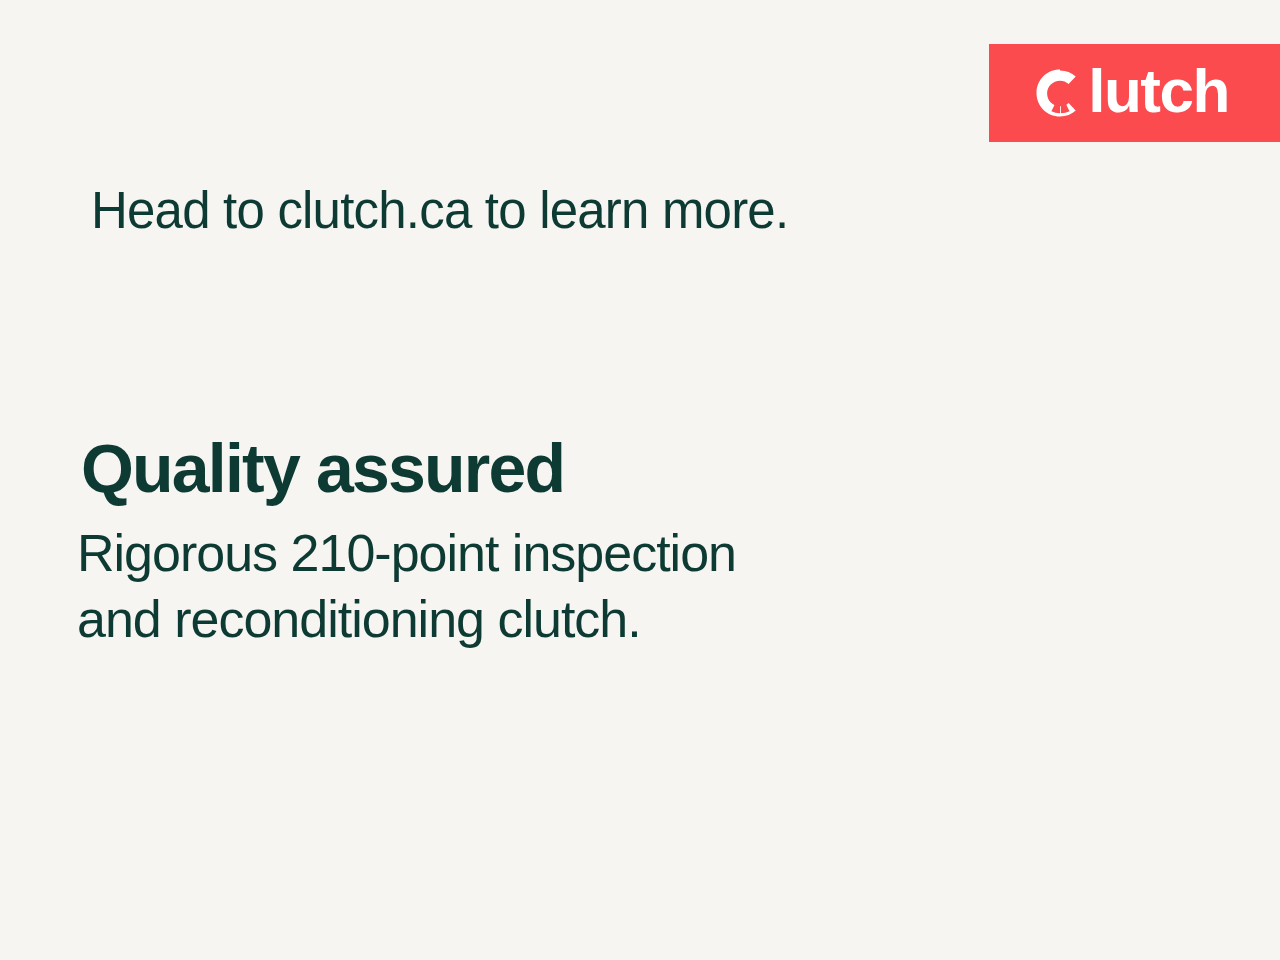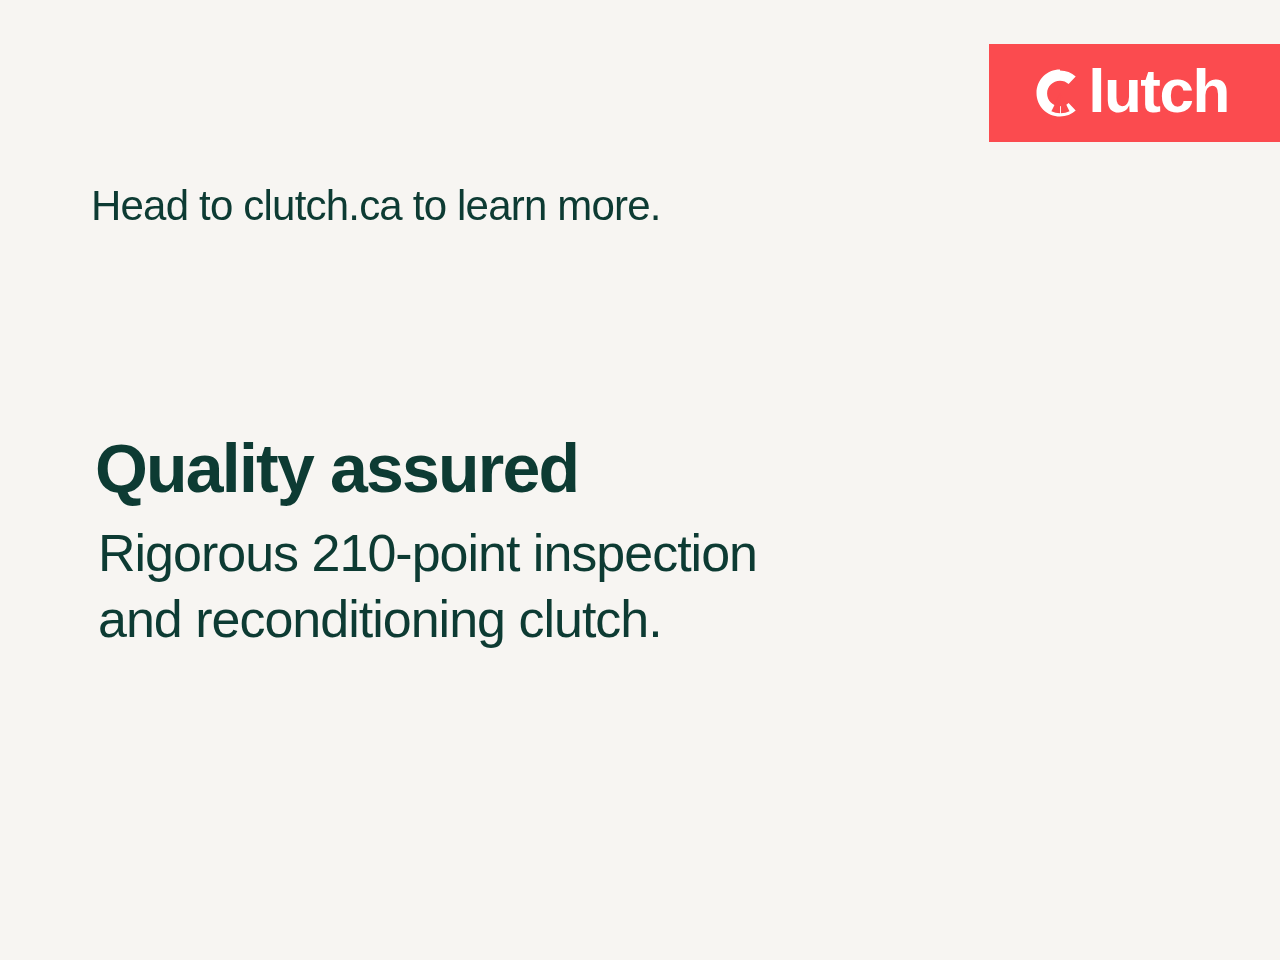--- a/index.html
+++ b/index.html
@@ -57,32 +57,32 @@
     line-height: 1;
     position: relative;
     top: -2px;
   }
 
   
   #kicker {
     position: absolute;
     left: 91px;
     top: 182px;
-    font-size: 42px;
+    font-size: 51px;
     font-weight: 400;
     color: #0d3b33;
     letter-spacing: -0.8px;
     line-height: 1.15;
     white-space: nowrap;
   }
 
   
   #headline-block {
     position: absolute;
-    left: 91px;
+    left: 77px;
     top: 434px;
     width: 1000px;
   }
   #headline {
     font-size: 68px;
     font-weight: 700;
     color: #0d3b33;
     letter-spacing: -1.8px;
     line-height: 1.0;
     margin: 0 0 18px 4px;
@@ -92,21 +92,20 @@
     font-size: 52px;
     font-weight: 400;
     color: #0d3b33;
     letter-spacing: -1px;
     line-height: 1.27;
     margin: 0;
   }
   #subcopy .subcopy-line {
     display: block;
     white-space: nowrap;
-    margin-left: 7px;
   }
 </style>
 </head>
 <body>
 
 <div id="slide">
 
   <div id="brand-badge">
     <div id="brand-wordmark">
       <svg class="logo-mark" viewBox="0 0 52 52" aria-hidden="true">

